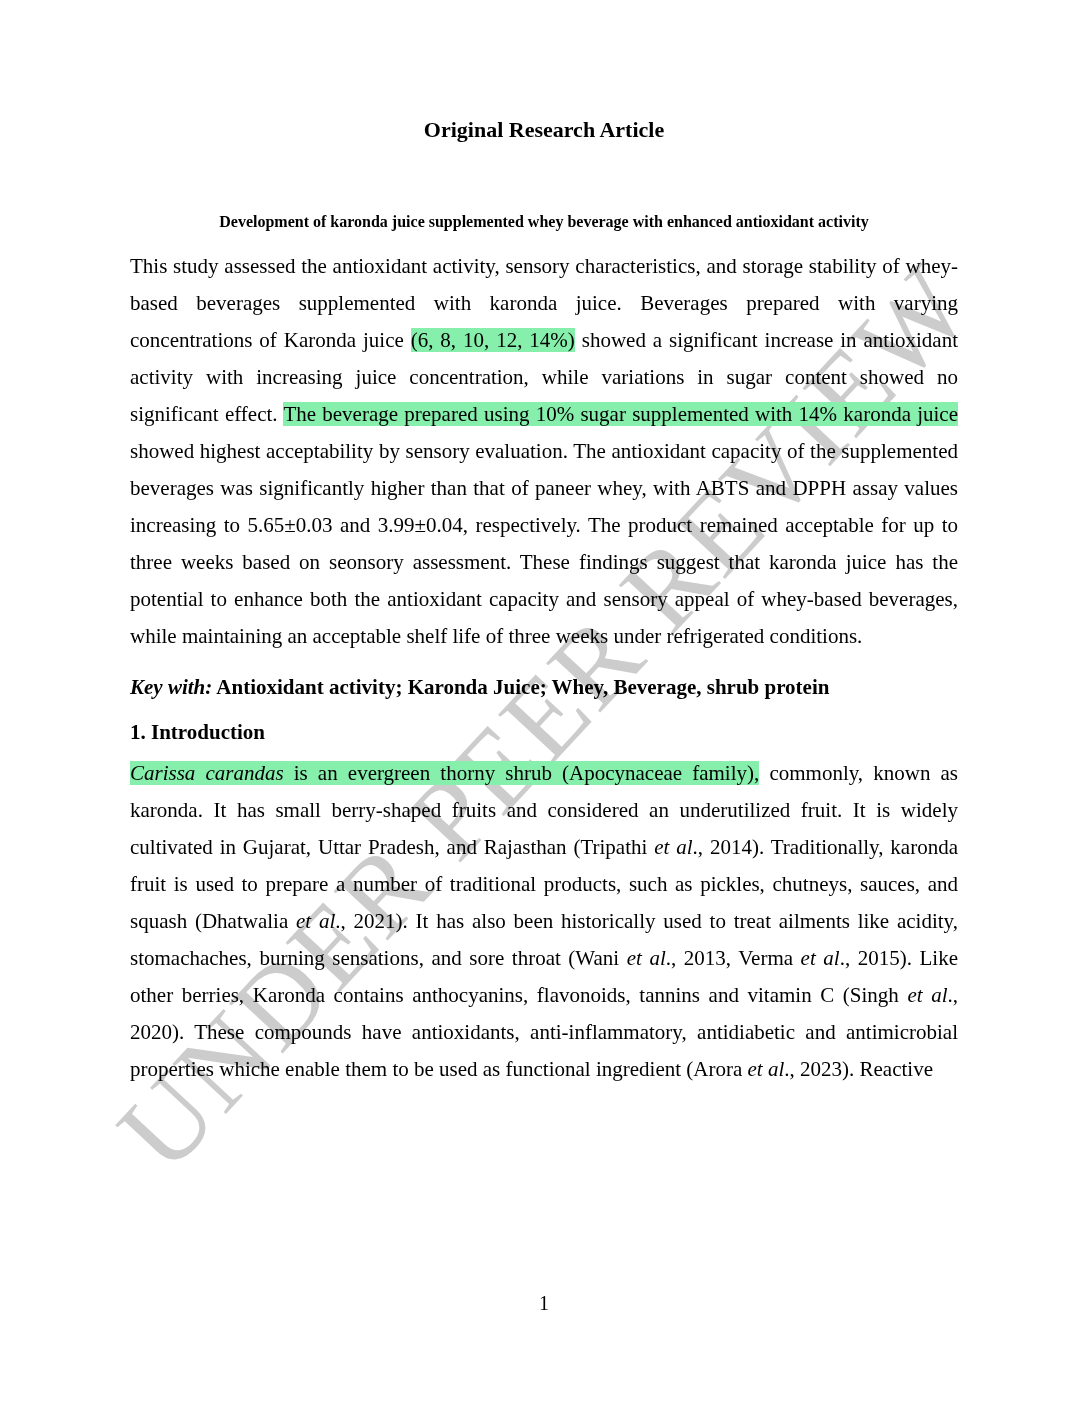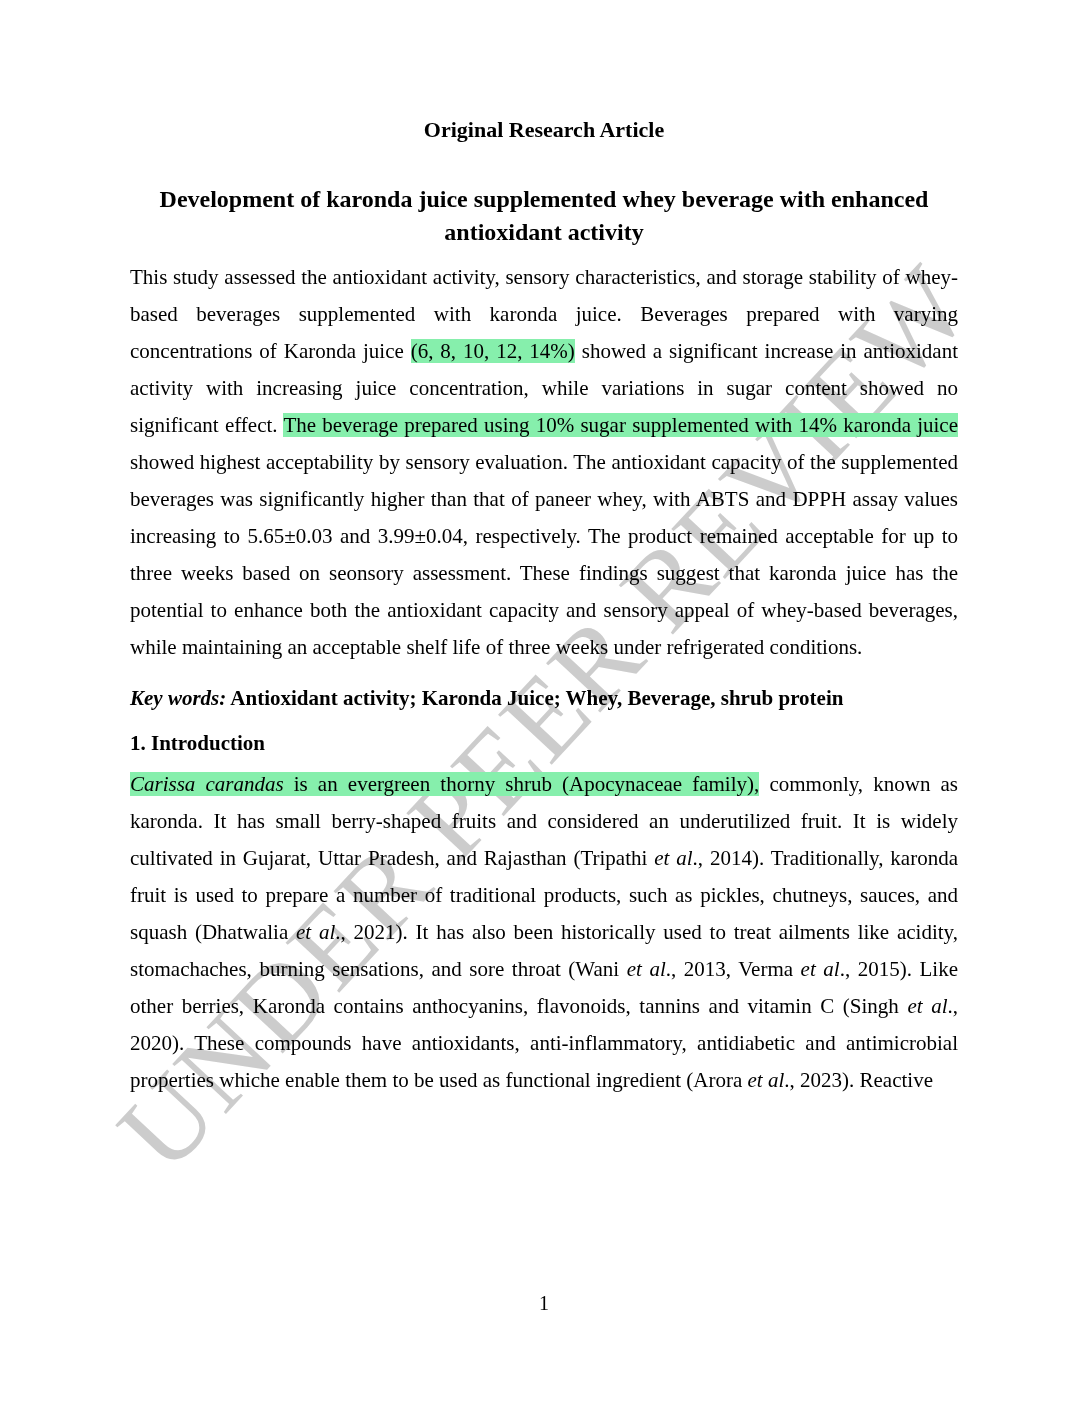--- a/index.html
+++ b/index.html
@@ -31,24 +31,24 @@
     z-index: 1;
     padding: 117px 130px 0 130px;
   }
   .article-type {
     font-size: 22px;
     font-weight: bold;
     text-align: center;
     margin: 0;
   }
   .title {
-    font-size: 24px;
+    font-size: 16px;
     font-weight: bold;
     text-align: center;
-    margin: 40px auto 0;
+    margin: 62px auto 0;
     line-height: 33px;
     max-width: 812px;
   }
   .section-heading {
     font-size: 21px;
     font-weight: bold;
     margin: 0;
   }
   .abstract-heading { margin-top: 60px; }
   .intro-heading { margin-top: 14px; }
@@ -83,21 +83,21 @@
 
 <div class="content">
 
   <h3 class="article-type">Original Research Article</h3>
 
   <h1 class="title">Development of karonda juice supplemented whey beverage with enhanced antioxidant activity</h1>
 
 
   <p class="body-para"><span>This study assessed the antioxidant activity, sensory characteristics, and storage stability of whey-based beverages supplemented with karonda juice. Beverages prepared with varying concentrations of Karonda juice </span><span class="hl">(6, 8, 10, 12, 14%)</span><span> showed a significant increase in antioxidant activity with increasing juice concentration, while variations in sugar content showed no significant effect. </span><span class="hl">The beverage prepared using 10% sugar supplemented with 14% karonda juice</span><span> showed highest acceptability by sensory evaluation. The antioxidant capacity of the supplemented beverages was significantly higher than that of paneer whey, with ABTS and DPPH assay values increasing to 5.65±0.03 and 3.99±0.04, respectively. The product remained acceptable for up to three weeks based on seonsory assessment. These findings suggest that karonda juice has the potential to enhance both the antioxidant capacity and sensory appeal of whey-based beverages, while maintaining an acceptable shelf life of three weeks under refrigerated conditions.</span></p>
 
-  <p class="keywords"><span class="it bd">Key words:</span><span class="bd"> Antioxidant activity; Karonda Juice; Whey, Beverage, shrub protein</span></p>
+  <p class="keywords"><span class="it bd">Key with:</span><span class="bd"> Antioxidant activity; Karonda Juice; Whey, Beverage, shrub protein</span></p>
 
   <h2 class="section-heading intro-heading">1. Introduction</h2>
 
   <p class="body-para"><span class="hl it">Carissa carandas</span><span class="hl"> is an evergreen thorny shrub (Apocynaceae family),</span><span> commonly, known as karonda. It has small berry-shaped fruits and considered an underutilized fruit. It is widely cultivated in Gujarat, Uttar Pradesh, and Rajasthan (Tripathi </span><span class="it">et al</span><span>., 2014). Traditionally, karonda fruit is used to prepare a number of traditional products, such as pickles, chutneys, sauces, and squash (Dhatwalia </span><span class="it">et al</span><span>., 2021). It has also been historically used to treat ailments like acidity, stomachaches, burning sensations, and sore throat (Wani </span><span class="it">et al</span><span>., 2013, Verma </span><span class="it">et al</span><span>., 2015).  Like other berries, Karonda contains anthocyanins, flavonoids, tannins and vitamin C (Singh </span><span class="it">et al</span><span>., 2020). These compounds have antioxidants, anti-inflammatory, antidiabetic and antimicrobial properties whiche enable them to be used as functional ingredient (Arora </span><span class="it">et al</span><span>., 2023).  Reactive</span></p>
 
 </div>
 
 <div class="page-number">1</div>
 
 </body></html>

